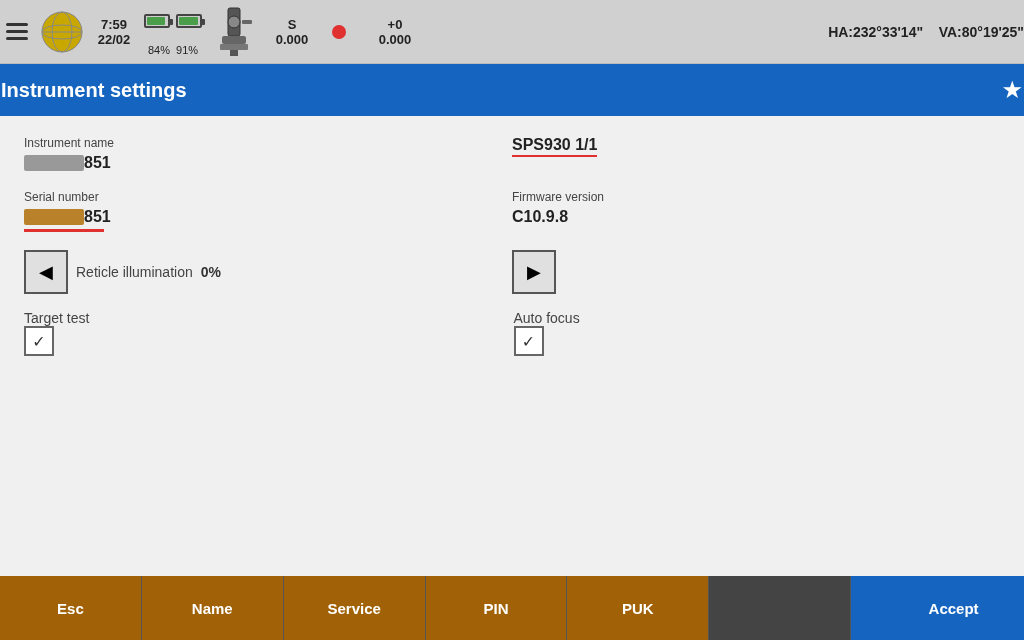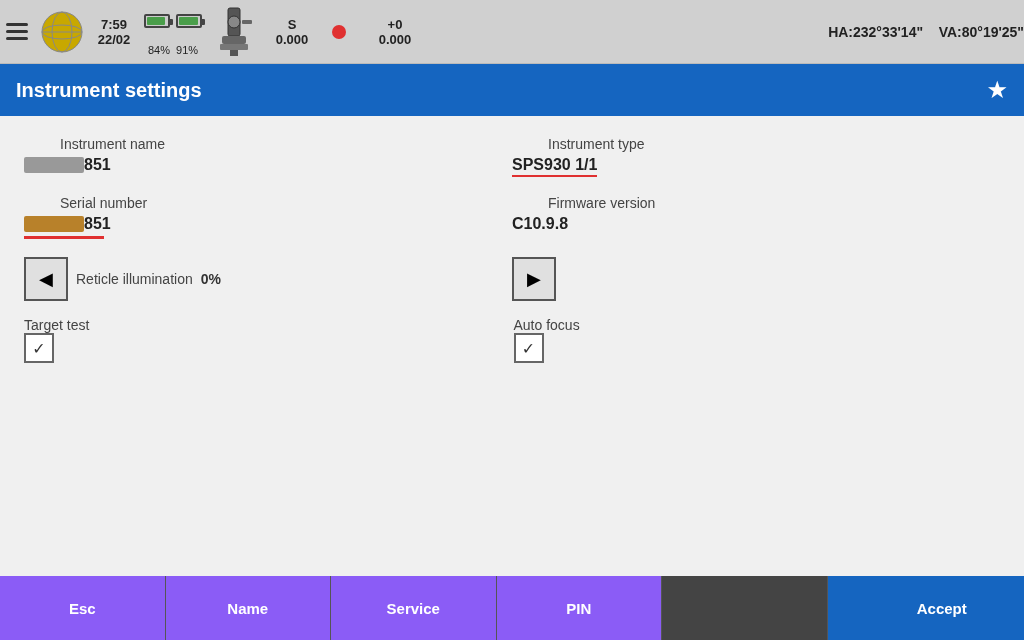--- a/index.html
+++ b/index.html
@@ -136,21 +136,21 @@
       white-space: nowrap;
     }
 
     
     .header-bar {
       background: #1565c0;
       color: white;
       display: flex;
       align-items: center;
       justify-content: space-between;
-      padding: 0 16px;
+      padding: 0 1px;
       height: 52px;
     }
     .header-bar h1 {
       font-size: 20px;
       font-weight: bold;
     }
     .star-btn {
       color: white;
       font-size: 24px;
       cursor: pointer;
@@ -167,24 +167,23 @@
       grid-template-columns: 1fr 1fr;
       grid-template-rows: auto auto auto auto;
       gap: 0;
       align-content: start;
     }
 
     .field-group {
       margin-bottom: 18px;
     }
     .field-label {
-      font-size: 14px;
+      font-size: 12px;
       color: #444;
       margin-bottom: 4px;
-      margin-left: 36px;
     }
     .field-value {
       font-size: 16px;
       font-weight: bold;
       color: #222;
     }
     .field-value.underline-red {
       border-bottom: 2px solid #e03030;
       display: inline-block;
       padding-bottom: 1px;
@@ -251,21 +250,21 @@
     .nav-btn {
       flex: 1;
       display: flex;
       align-items: center;
       justify-content: center;
       color: white;
       font-size: 15px;
       font-weight: bold;
       cursor: pointer;
       border-right: 1px solid #555;
-      background: #8b5cf6;
+      background: #a16207;
     }
     .nav-btn:last-child {
       border-right: none;
       background: #1565c0;
       padding-left: 32px;
     }
     .nav-btn.empty {
       flex: 1;
       background: #444;
       border-right: 1px solid #555;
@@ -382,21 +381,20 @@
 
   <div class="field-group left-col">
     <div class="field-label">Instrument name</div>
     <div class="field-value redacted">
       <span class="redacted-bar"></span>
       <span>851</span>
     </div>
   </div>
 
   <div class="field-group right-col">
-    <div class="field-label">Instrument type</div>
     <div class="field-value underline-red">SPS930 1/1</div>
   </div>
 
   <div class="field-group left-col">
     <div class="field-label">Serial number</div>
     <div class="field-value redacted">
       <span class="redacted-bar orange"></span>
       <span>851</span>
     </div>
     <div style="height:3px; width:80px; background:#e03030; margin-top:3px;"></div>
@@ -431,15 +429,16 @@
     </div>
   </div>
 
 </div>
 
 <div class="bottom-nav">
   <div class="nav-btn">Esc</div>
   <div class="nav-btn">Name</div>
   <div class="nav-btn">Service</div>
   <div class="nav-btn">PIN</div>
+  <div class="nav-btn">PUK</div>
   <div class="nav-btn empty"></div>
   <div class="nav-btn">Accept</div>
 </div>
 
 </body></html>

